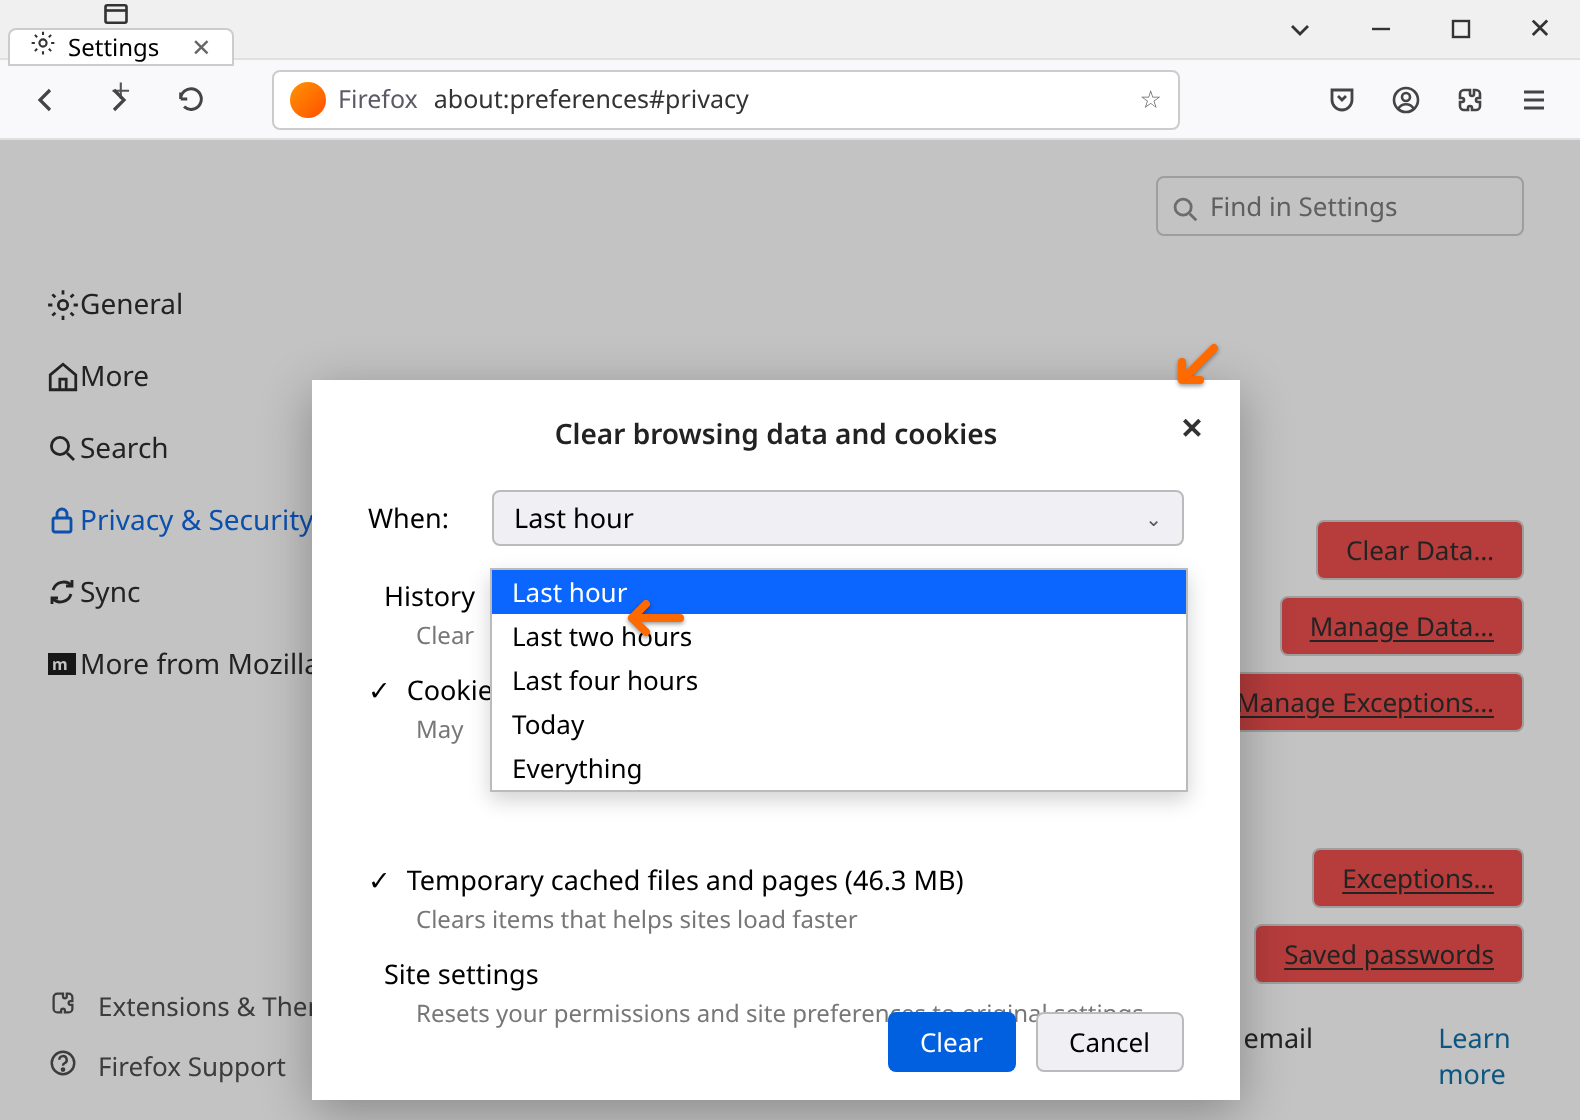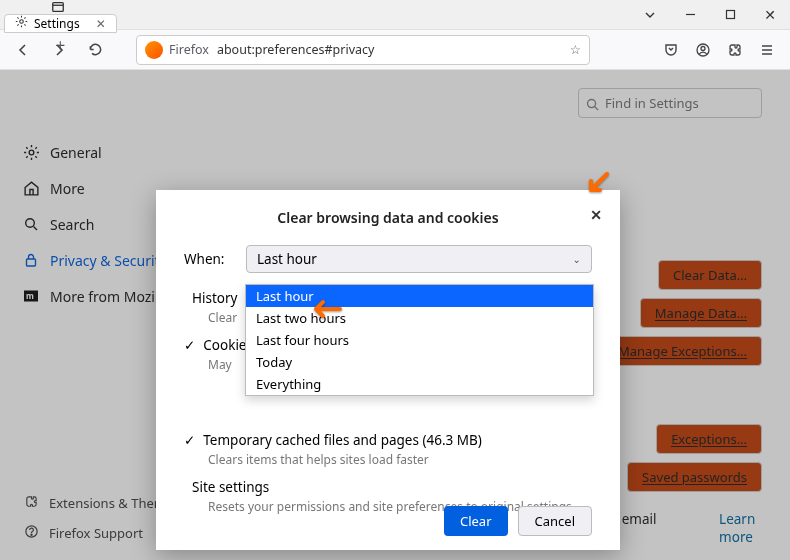--- a/index.html
+++ b/index.html
@@ -26,27 +26,27 @@
 .tool-icons { display:flex; gap:2px; }
 .tool-icons .tbtn svg { width:16px; height:16px; }
 
 
 .page { position:relative; width:100%; height:490px; background:#fff; }
 .search-settings { position:absolute; top:18px; right:28px; width:184px; }
 .search-settings input { width:100%; height:30px; border:1px solid #ccc; border-radius:4px; padding:0 8px 0 26px; font-size:13px; color:#444; }
 .search-settings .mag { position:absolute; left:7px; top:7px; color:#888; }
 
 .sidebar { position:absolute; left:12px; top:64px; width:180px; }
-.nav-item { height:36px; display:flex; align-items:center; gap:10px; padding:0 10px; font-size:14px; color:#222; border-radius:4px; }
+.nav-item { height:36px; display:flex; align-items:center; gap:0; padding:0 10px; font-size:14px; color:#222; border-radius:4px; }
 .nav-item.active { color:#0060df; }
 .nav-icon { width:18px; height:18px; display:flex; align-items:center; justify-content:center; }
 
 .footer-links { position:absolute; left:24px; bottom:12px; }
 .footer-item { display:flex; align-items:center; gap:10px; height:30px; font-size:13px; color:#444; }
-.btn-outline { position:absolute; right:28px; background:#c2410c; border:1px solid #ccc; border-radius:4px; padding:5px 14px; font-size:13px; color:#222;margin-left:40px; }
+.btn-outline { position:absolute; right:28px; background:#ef4444; border:1px solid #ccc; border-radius:4px; padding:5px 14px; font-size:13px; color:#222;margin-left:40px; }
 .btn-outline.u { text-decoration:underline; text-underline-offset:2px; }
 
 .checkrow { display:flex; align-items:center; gap:8px; font-size:13.5px; color:#222; }
 .checkrow .cb { width:15px; height:15px; border:1.5px solid #666; border-radius:2px; display:flex; align-items:center; justify-content:center; }
 .checkrow .cb.checked { background:#0060df; border-color:#0060df; color:#fff; font-size:11px; }
 .link { color:#0369a1; }
 
 
 .dim { position:absolute; inset:0; background:rgba(40,40,40,0.28); }
 
@@ -210,20 +210,29 @@
       <span class="nav-icon">
           <svg width="16" height="16" viewBox="0 0 16 16" fill="none" stroke="currentColor" stroke-width="1.4">
             <rect x="3.5" y="7" width="9" height="7" rx="1"></rect>
             <path d="M5.5 7V5a2.5 2.5 0 0 1 5 0v2"></path>
           </svg>
         </span>
       <span>Privacy &amp; Security</span>
     </div>
     <div class="nav-item">
       <span class="nav-icon">
+          <svg width="16" height="16" viewBox="0 0 16 16" fill="none" stroke="currentColor" stroke-width="1.4">
+            <path d="M13 5a5.5 5.5 0 0 0-9.5 2M3 11a5.5 5.5 0 0 0 9.5-2"></path>
+            <path d="M13 2v3h-3M3 14v-3h3"></path>
+          </svg>
+        </span>
+      <span>Sync</span>
+    </div>
+    <div class="nav-item">
+      <span class="nav-icon">
           <svg width="16" height="16" viewBox="0 0 16 16">
             <rect x="1" y="2.5" width="14" height="11" fill="#111"></rect>
             <text x="3" y="11" font-size="8" fill="#fff" font-weight="700">m</text>
           </svg>
         </span>
       <span>More from Mozilla</span>
     </div>
   </div>
 
   <div class="footer-links">

